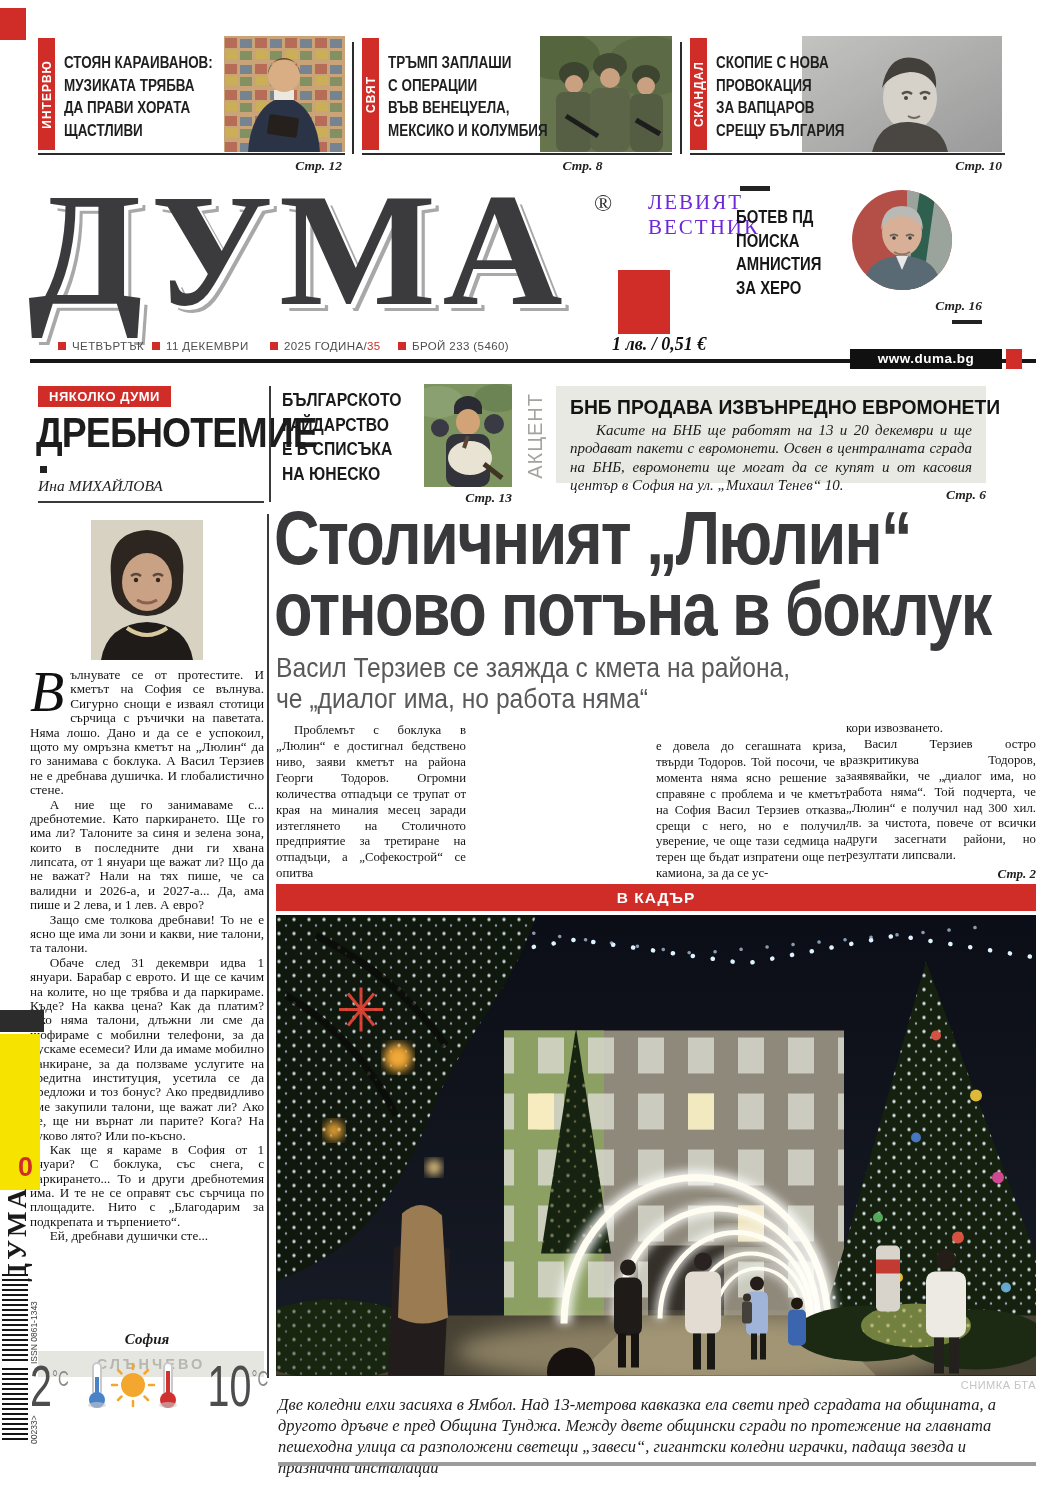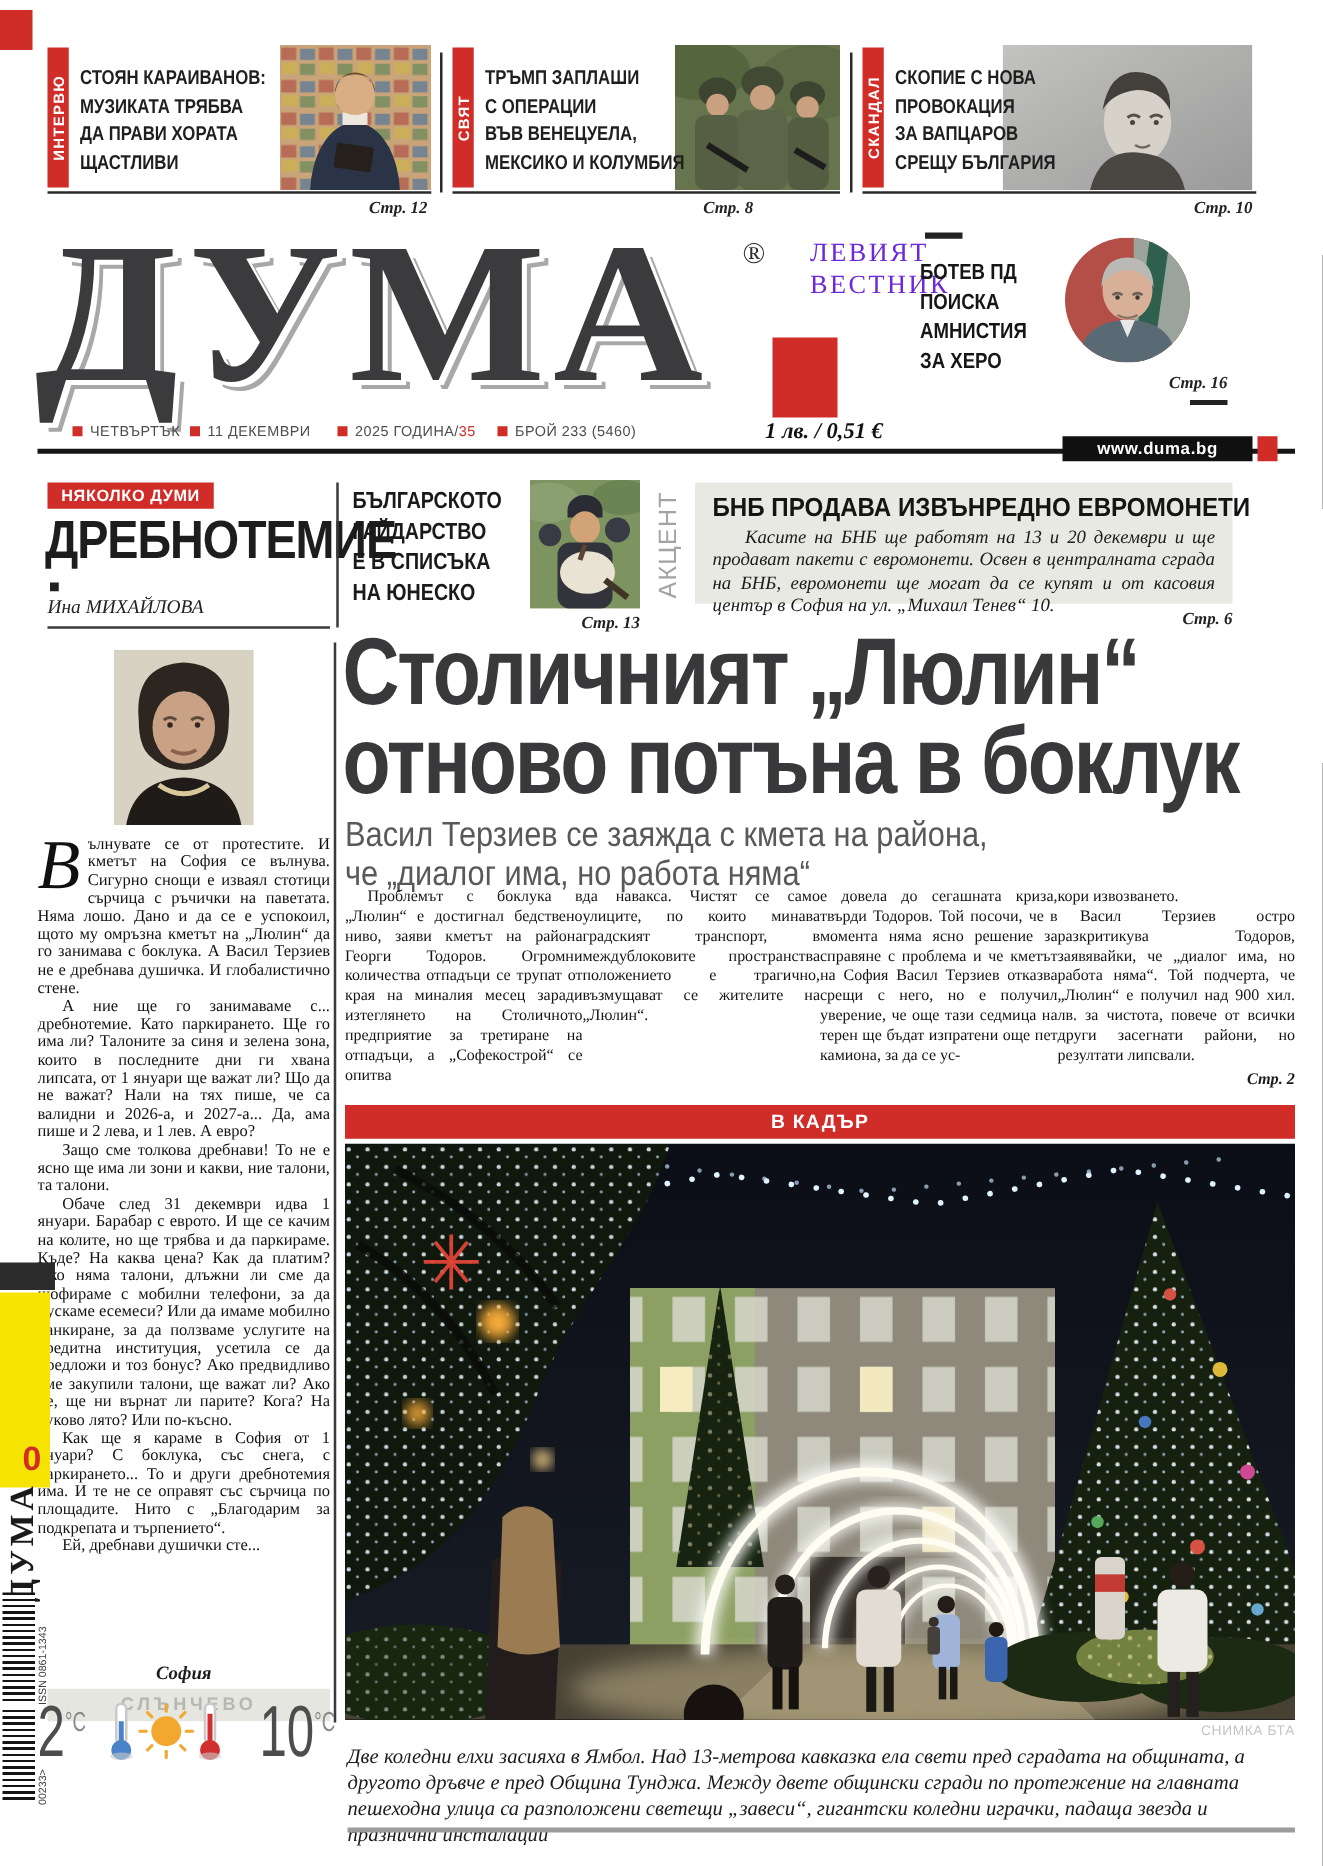--- a/index.html
+++ b/index.html
@@ -64,21 +64,21 @@
   .accent-text{margin:2px 14px 0;font-style:italic;font-size:15px;line-height:1.22;text-align:justify;text-indent:26px;color:#1a1a1a;}
   .accent-ref{left:930px;top:487px;width:56px;text-align:right;}
 
   
   .lead-headline{left:274px;top:503px;font-family:"Liberation Sans",sans-serif;font-weight:bold;font-size:76px;
         line-height:.93;letter-spacing:-2px;color:#39383a;transform:scaleX(.83);transform-origin:0 0;
         white-space:pre-line;width:920px;}
   .lead-subtitle{left:276px;top:652px;font-family:"Liberation Sans",sans-serif;font-size:28px;line-height:1.12;
         color:#59595b;transform:scaleX(.88);transform-origin:0 0;white-space:pre-line;width:860px;}
   .vdiv-main{left:267px;top:514px;width:2px;height:864px;background:#3a3a3a;}
-  .lead-cols{left:276px;top:710px;width:760px;height:172px;display:flex;gap:0;overflow:hidden;}
+  .lead-cols{left:276px;top:710px;width:760px;height:172px;display:flex;gap:0;overflow:hidden;align-items:flex-end;}
   .lead-cols .col{flex:1;}
   .bodytext p{margin:0;font-size:12.8px;line-height:1.24;text-align:justify;text-indent:1.4em;color:#141414;}
   .bodytext p.noind{text-indent:0;}
   .lead-ref{text-align:right;font-style:italic;font-weight:bold;font-size:13px;margin-top:2px;}
 
   
   .ed-col{left:30px;top:518px;width:234px;height:810px;overflow:hidden;}
   .ed-photo{display:block;margin:2px auto 8px;width:112px;height:140px;}
   .ed-col p{margin:0;font-size:13.2px;line-height:1.09;text-align:justify;text-indent:1.5em;color:#131313;}
   .ed-col p.first{text-indent:0;}
@@ -294,28 +294,27 @@
 отново потъна в боклук</div>
   <div class="abs lead-subtitle">Васил Терзиев се заяжда с кмета на района,
 че „диалог има, но работа няма“</div>
   <div class="abs vdiv-main"></div>
 
   <div class="abs lead-cols bodytext">
     <div class="col">
       <p>Проблемът с боклука в „Люлин“ е достигнал бедствено ниво, заяви кметът на района Георги Тодоров. Огромни количества отпадъци се трупат от края на миналия месец заради изтеглянето на Столичното предприятие за третиране на отпадъци, а „Софекострой“ се опитва</p>
     </div>
     <div class="col">
-      <p class="noind">да навакса. Чистят се само улиците, по които минава градският транспорт, в междублоковите пространства положението е трагично, възмущават се жителите на „Люлин“.</p>
     </div>
     <div class="col">
       <p class="noind">е довела до сегашната криза, твърди Тодоров. Той посочи, че в момента няма ясно решение за справяне с проблема и че кметът на София Васил Терзиев отказва срещи с него, но е получил уверение, че още тази седмица на терен ще бъдат изпратени още пет камиона, за да се ус-</p>
     </div>
     <div class="col">
       <p class="noind">кори извозването.</p>
-      <p>Васил Терзиев остро разкритикува Тодоров, заявявайки, че „диалог има, но работа няма“. Той подчерта, че „Люлин“ е получил над 900 хил. лв. за чистота, повече от всички други засегнати райони, но резултати липсвали.</p>
+      <p>Васил Терзиев остро разкритикува Тодоров, заявявайки, че „диалог има, но работа няма“. Той подчерта, че „Люлин“ е получил над 300 хил. лв. за чистота, повече от всички други засегнати райони, но резултати липсвали.</p>
       <div class="lead-ref">Стр. 2</div>
     </div>
   </div>
 
   <div class="abs ed-col">
     <svg class="ed-photo" width="112" height="140" viewBox="0 0 112 140">
       <rect width="112" height="140" fill="#d8d2c2"></rect>
       <path d="M20,56 Q16,12 56,10 Q96,12 92,56 Q92,76 84,84 Q72,96 56,96 Q40,96 28,84 Q20,76 20,56 Z" fill="#2d2620"></path>
       <ellipse cx="56" cy="62" rx="25" ry="29" fill="#c9a184"></ellipse>
       <path d="M40,56 q5,-4 10,0 M62,56 q5,-4 10,0" stroke="#5a4a3a" stroke-width="2.5" fill="none"></path>

